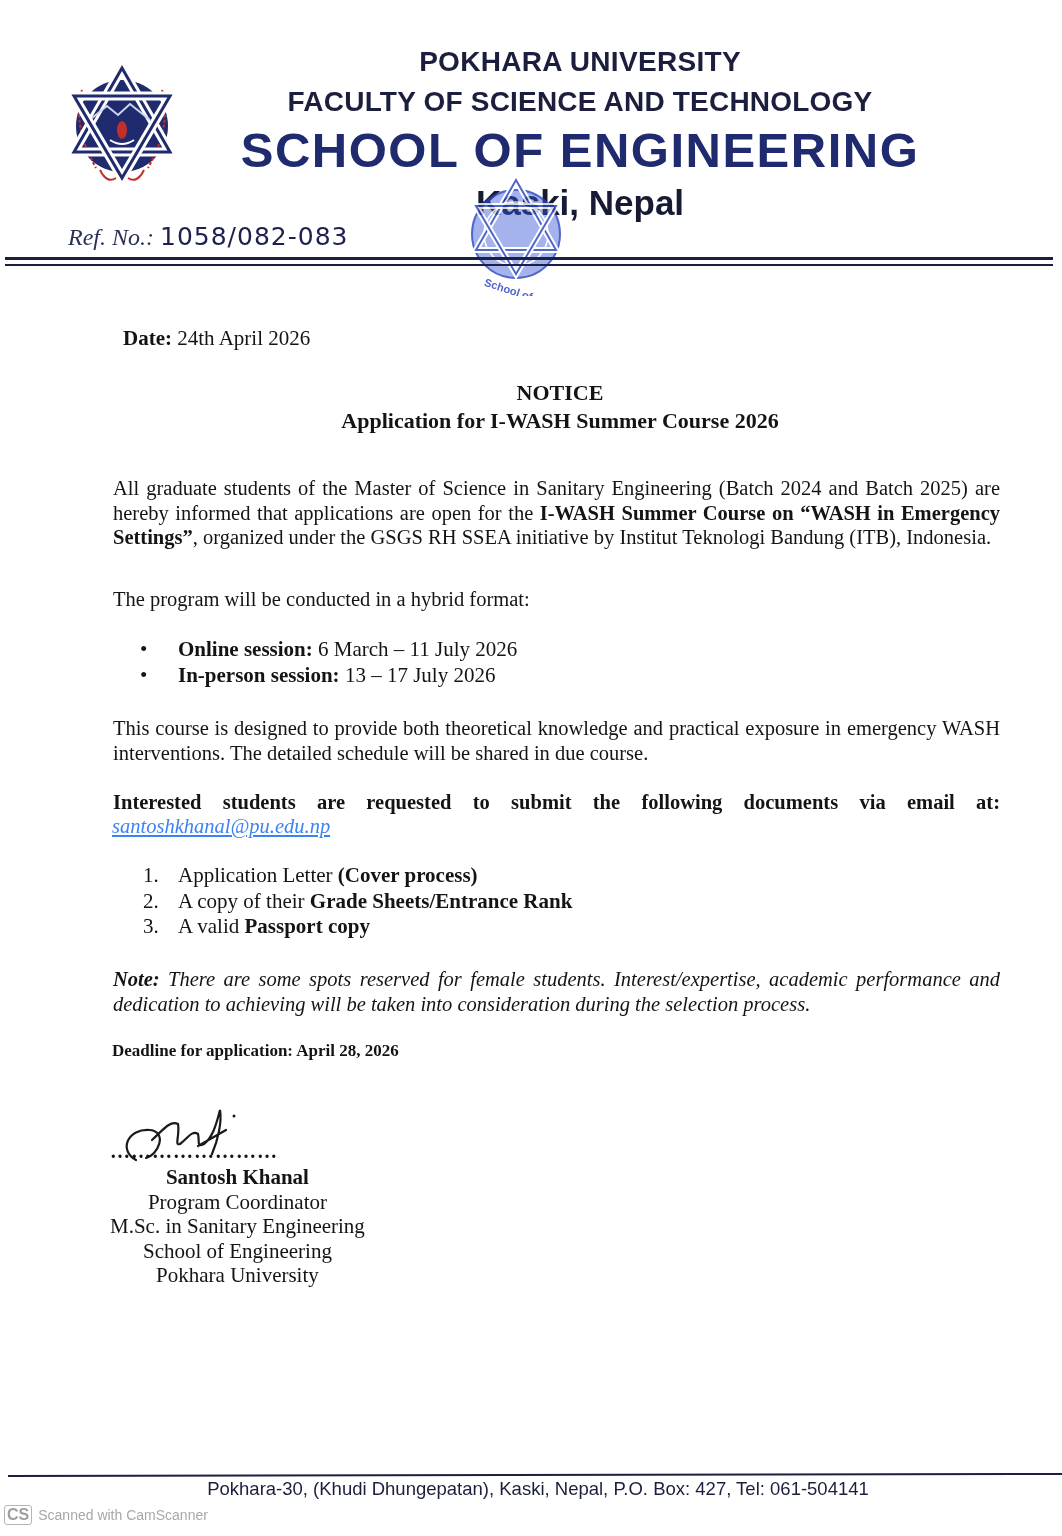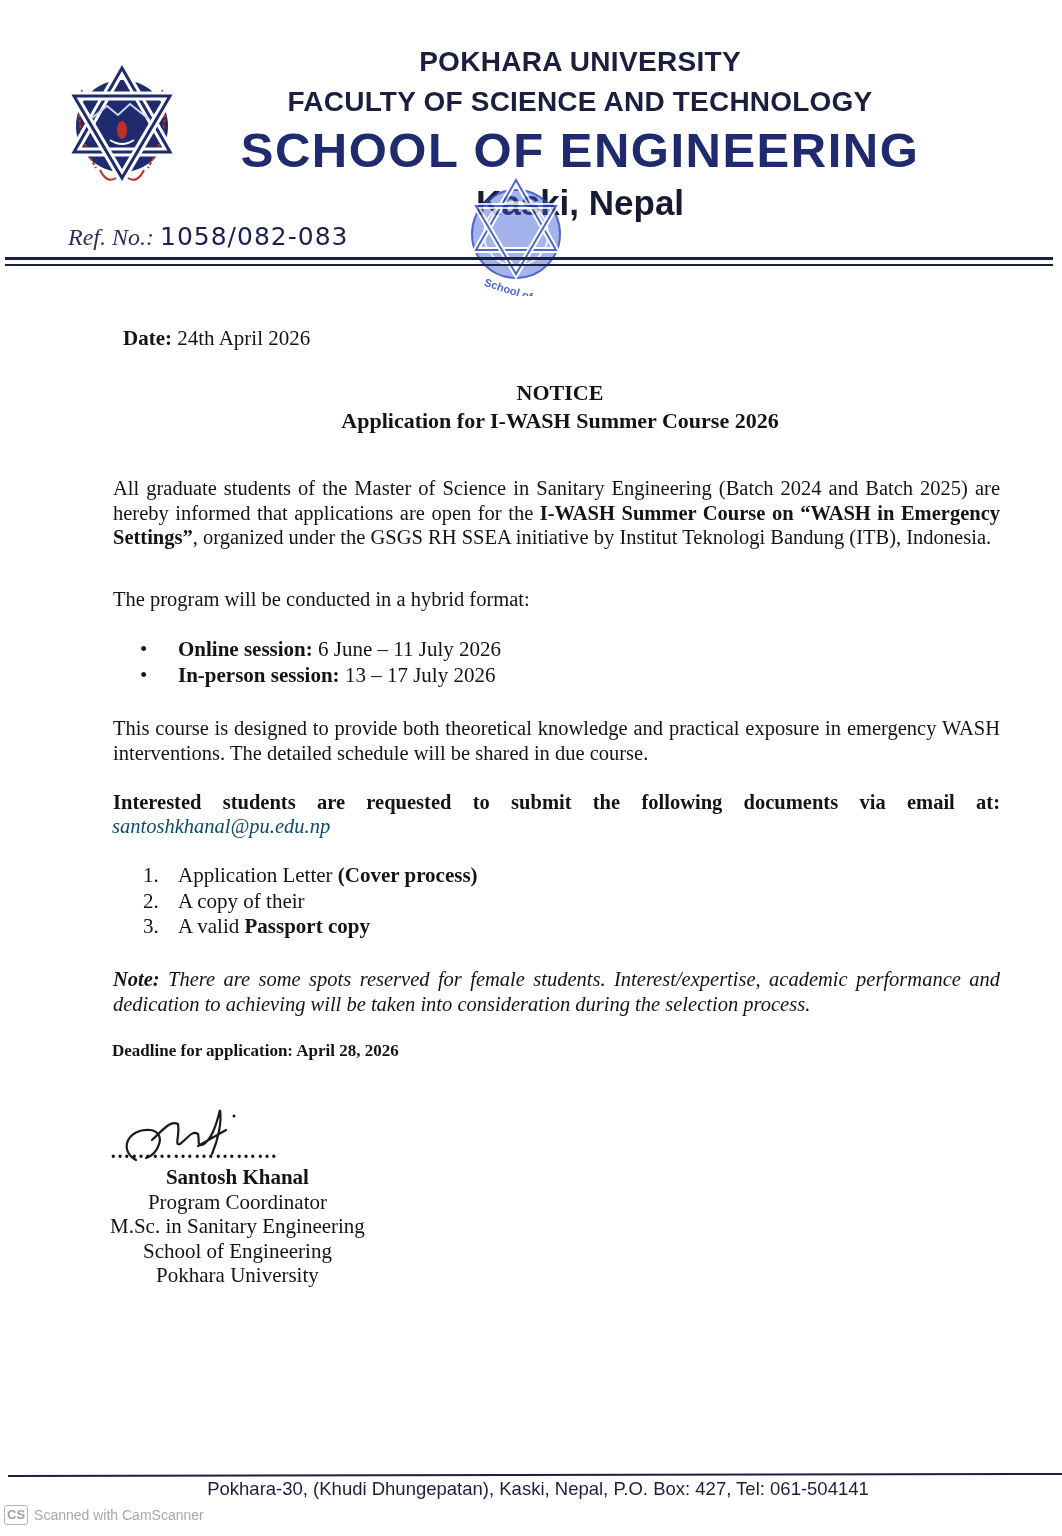--- a/index.html
+++ b/index.html
@@ -24,34 +24,34 @@
   .notice { left: 0; width: 1120px; text-align: center; top: 380px; font-size: 22px; font-weight: bold; }
   .subject { left: 0; width: 1120px; text-align: center; top: 408px; font-size: 22px; font-weight: bold; }
   .para { left: 113px; width: 887px; font-size: 20.5px; line-height: 24.5px; text-align: justify; }
   .p1 { top: 463px; margin-top: 13px; }
   .p2 { top: 587px; }
   .bullets { left: 140px; top: 636px; font-size: 21px; line-height: 26px; }
   .bullets .row { display: flex; }
   .bullets .dot { width: 38px; }
   .p3 { top: 716px; }
   .p4 { top: 790px; font-weight: bold; text-align: justify; text-align-last: justify; }
-  .email { left: 112px; top: 815px; font-size: 20.5px; font-style: italic; color: #0c4a6e; }
+  .email { left: 112px; top: 815px; font-size: 20.5px; font-style: italic; text-decoration: underline; color: #3b82f6; }
   .docs { left: 143px; top: 863px; font-size: 21px; line-height: 25.5px; }
   .docs .row { display: flex; }
   .docs .num { width: 35px; }
   .note { top: 967px; font-style: italic; }
   .deadline { left: 112px; top: 1041px; font-size: 17px; font-weight: bold; }
   .sig { left: 108px; top: 1100px; width: 180px; height: 70px; }
   .dots { left: 110px; top: 1140px; font-size: 20px; font-weight: bold; letter-spacing: 1px; }
   .signer { left: 110px; top: 1165px; font-size: 21px; line-height: 24.5px; text-align: center; }
   .signer .name { font-weight: bold; }
   .frule { left: 8px; top: 1474px; width: 1054px; height: 2px; background: #1b1f40; transform: rotate(-0.12deg); }
   .footer { left: 0; width: 1076px; text-align: center; top: 1478px; font-family: "Liberation Sans", "DejaVu Sans", sans-serif; font-size: 18.5px; color: #1b1f3d; }
   .cs { left: 4px; top: 1505px; display: flex; align-items: center; gap: 6px; font-family: "Liberation Sans", "DejaVu Sans", sans-serif; font-size: 14px; color: #a8a8a8; }
-  .cs .badge { border: 1.5px solid #b5b5b5; border-radius: 3px; padding: 0 2px; font-weight: bold; font-size: 13px; color: #a0a0a0; line-height: 18px; }
+  .cs .badge { border: 1.5px solid #b5b5b5; border-radius: 3px; padding: 0 2px; font-weight: bold; font-size: 16px; color: #a0a0a0; line-height: 18px; }
 </style>
 </head>
 <body>
 
 <svg class="abs logo" viewBox="0 0 140 140">
   <circle cx="70" cy="66" r="46" fill="#1f2b6e"></circle>
   <path d="M30 30 Q20 66 44 108" fill="none" stroke="#c0302b" stroke-width="2" stroke-dasharray="3 2"></path>
   <path d="M110 30 Q120 66 96 108" fill="none" stroke="#c0302b" stroke-width="2" stroke-dasharray="3 2"></path>
   <polygon points="70,8 118,92 22,92" fill="none" stroke="#ffffff" stroke-width="9"></polygon>
   <polygon points="70,8 118,92 22,92" fill="none" stroke="#1f2b6e" stroke-width="3"></polygon>
@@ -93,21 +93,21 @@
 <div class="abs subject">Application for I-WASH Summer Course 2026</div>
 
 <div class="abs para p1"><span>All graduate students of the Master of Science in Sanitary Engineering (Batch 2024 and Batch 2025) are hereby informed that applications are open for the </span><b>I-WASH Summer Course on “WASH in Emergency Settings”</b><span>, organized under the GSGS RH SSEA initiative by Institut Teknologi Bandung (ITB), Indonesia.</span></div>
 
 <div class="abs para p2">The program will be conducted in a hybrid format:</div>
 
 <div class="abs bullets">
   <div class="row">
       <span class="dot">•</span>
       <b>Online session:</b>
-      <span style="white-space:pre"> 6 June – 11 July 2026</span>
+      <span style="white-space:pre"> 6 March – 11 July 2026</span>
     </div>
   <div class="row">
       <span class="dot">•</span>
       <b>In-person session:</b>
       <span style="white-space:pre"> 13 – 17 July 2026</span>
     </div>
 </div>
 
 <div class="abs para p3">This course is designed to provide both theoretical knowledge and practical exposure in emergency WASH interventions. The detailed schedule will be shared in due course.</div>
 <div class="abs para p4">Interested students are requested to submit the following documents via email at:</div>
@@ -115,20 +115,21 @@
 
 <div class="abs docs">
   <div class="row">
       <span class="num">1.</span>
       <span style="white-space:pre">Application Letter </span>
       <b>(Cover process)</b>
     </div>
   <div class="row">
       <span class="num">2.</span>
       <span style="white-space:pre">A copy of their </span>
+      <b>Grade Sheets/Entrance Rank</b>
     </div>
   <div class="row">
       <span class="num">3.</span>
       <span style="white-space:pre">A valid </span>
       <b>Passport copy</b>
     </div>
 </div>
 
 <div class="abs para note"><b>Note:</b><span> There are some spots reserved for female students. Interest/expertise, academic performance and dedication to achieving will be taken into consideration during the selection process.</span></div>
 

